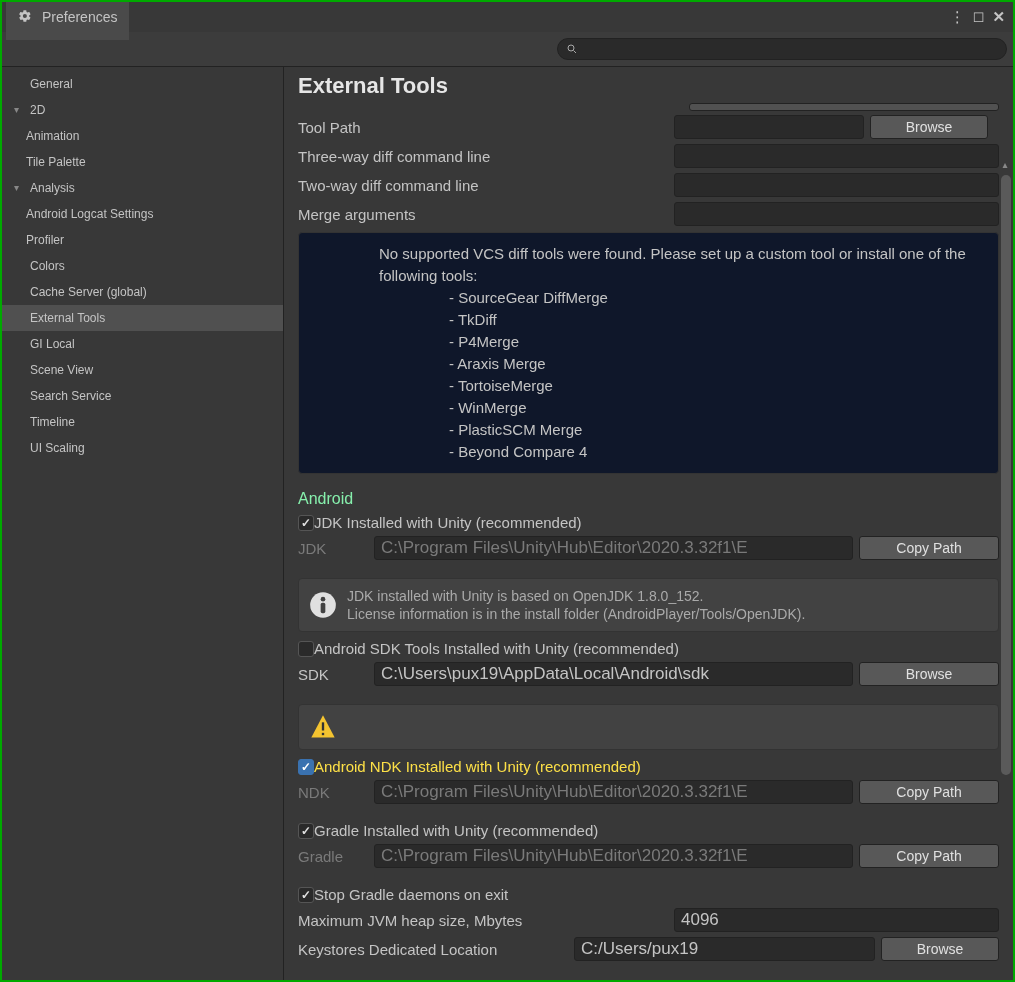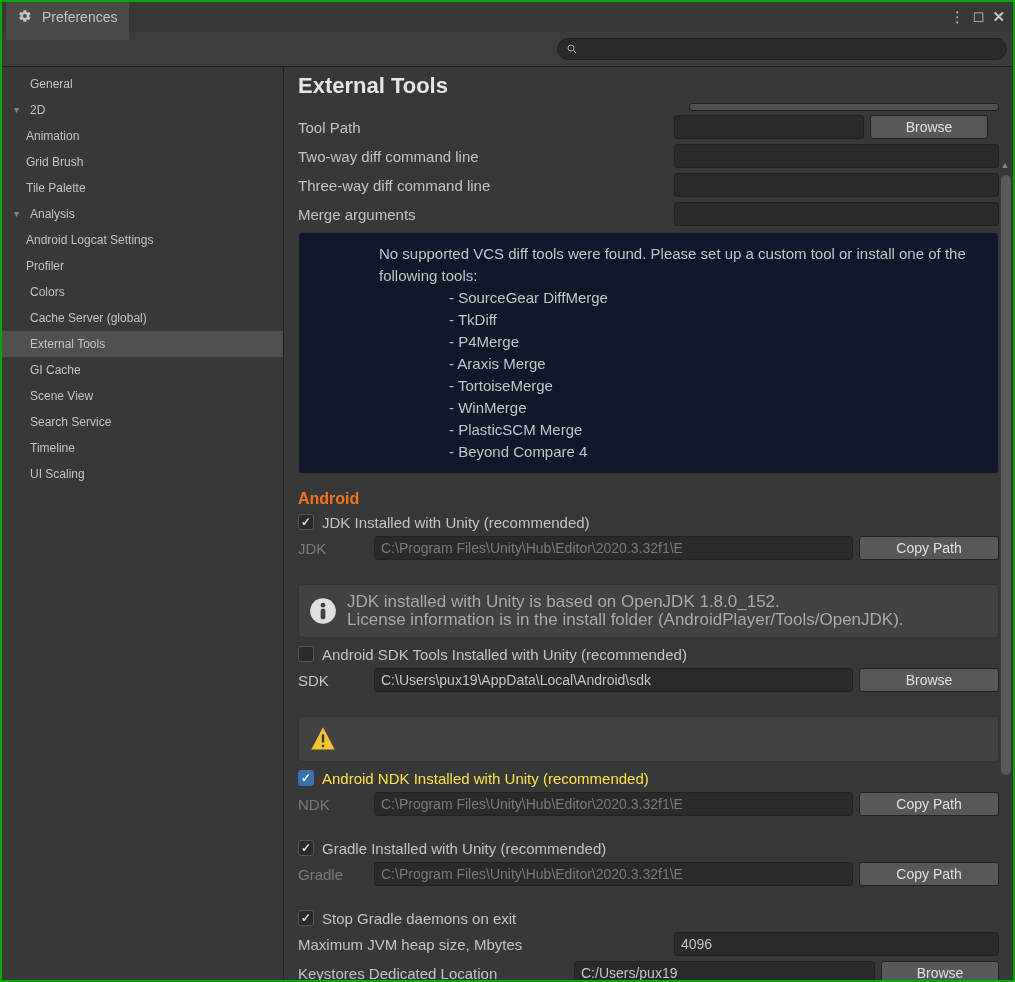--- a/index.html
+++ b/index.html
@@ -113,21 +113,21 @@
   flex-shrink: 0;
 }
 .text-input {
   background: #2a2a2a;
   border: 1px solid #222;
   border-radius: 3px;
   height: 24px;
   flex: 1;
   color: #c4c4c4;
   padding: 0 6px;
-  font-size: 14px;
+  font-size: 17px;
   font-family: inherit;
 }
 .text-input.disabled { color: #7a7a7a; }
 .browse-btn, .copy-btn {
   background: #585858;
   border: 1px solid #222;
   border-radius: 3px;
   color: #e0e0e0;
   height: 24px;
   width: 140px;
@@ -150,29 +150,28 @@
   border: 1px solid #333;
   border-radius: 4px;
   padding: 10px 14px 10px 80px;
   margin: 6px 0 16px 0;
   color: #c4c4c4;
   font-size: 15px;
   line-height: 22px;
 }
 .info-box .tool-item { padding-left: 70px; }
 .section-header {
-  font-weight: 700;
-  color: #f97316;
+  font-weight: 400;
+  color: #86efac;
   font-size: 16px;
   margin: 14px 0 6px 0;
 }
 .cb-row {
   display: flex;
-  align-items: flex-start;
-  gap: 8px;
+  align-items: flex-end;
   margin-bottom: 5px;
 }
 .checkbox {
   width: 16px;
   height: 16px;
   background: #2a2a2a;
   border: 1px solid #555;
   border-radius: 3px;
   display: flex;
   align-items: center;
@@ -187,40 +186,40 @@
   font-weight: bold;
 }
 .checkbox.checked.blue { background: #3a72b0; border-color:#3a72b0; }
 .checkbox.checked.blue::after { color: #fff; }
 .cb-label { font-size: 15px; color: #c4c4c4; }
 .cb-label.blue { color: #fde047; }
 .path-row {
   display: flex;
   align-items: center;
   gap: 6px;
-  margin-bottom: 24px;
+  margin-bottom: 18px;
 }
 .path-label {
   width: 70px;
   color: #c4c4c4;
   font-size: 15px;
   flex-shrink: 0;
 }
 .path-label.disabled { color: #7a7a7a; }
 .notice-box {
   background: #424242;
   border: 1px solid #333;
   border-radius: 4px;
   padding: 8px 10px;
   margin: 4px 0 8px 0;
   display: flex;
   align-items: center;
   gap: 10px;
 }
-.notice-text { font-size: 17px; color: #aaa; line-height: 18px; }
+.notice-text { font-size: 14px; color: #aaa; line-height: 18px; }
 .notice-icon { flex-shrink: 0; width: 28px; height: 28px; display:flex;align-items:center;justify-content:center; }
 .scrollbar {
   position: absolute;
   right: 2px;
   top: 108px;
   width: 10px;
   height: 860px;
   background: transparent;
 }
 .scroll-thumb {
@@ -267,52 +266,51 @@
         <line x1="15" y1="15" x2="20" y2="20"></line>
       </svg>
   </div>
 </div>
 
 <div class="main">
   <div class="sidebar">
     <div class="sidebar-item">General</div>
     <div class="sidebar-item parent">2D</div>
     <div class="sidebar-item child">Animation</div>
-    <div class="sidebar-item child">Grid Brush</div>
     <div class="sidebar-item child">Tile Palette</div>
     <div class="sidebar-item parent">Analysis</div>
     <div class="sidebar-item child">Android Logcat Settings</div>
     <div class="sidebar-item child">Profiler</div>
     <div class="sidebar-item">Colors</div>
     <div class="sidebar-item">Cache Server (global)</div>
     <div class="sidebar-item selected">External Tools</div>
-    <div class="sidebar-item">GI Cache</div>
+    <div class="sidebar-item">GI Local</div>
     <div class="sidebar-item">Scene View</div>
     <div class="sidebar-item">Search Service</div>
     <div class="sidebar-item">Timeline</div>
     <div class="sidebar-item">UI Scaling</div>
   </div>
 
   <div class="content">
     <h1>External Tools</h1>
     <div class="dropdown-cut"></div>
 
     <div style="height:14px;"></div>
 
     <div class="field-row">
       <div class="field-label">Tool Path</div>
       <input class="text-input" style="width: 190px; flex: 0 0 auto;" value="">
       <button class="browse-btn" style="width:118px;">Browse</button>
     </div>
     <div class="field-row">
+      <div class="field-label">Three-way diff command line</div>
+      <input class="text-input" style="">
+    </div>
+    <div class="field-row">
       <div class="field-label">Two-way diff command line</div>
-      <input class="text-input" style="">
-    </div>
-    <div class="field-row">
-      <div class="field-label">Three-way diff command line</div>
       <input class="text-input" style="">
     </div>
     <div class="field-row">
       <div class="field-label">Merge arguments</div>
       <input class="text-input" style="">
     </div>
 
     <div class="info-box">
       <div>No supported VCS diff tools were found. Please set up a custom tool or install one of the following tools:</div>
       <div class="tool-item">- SourceGear DiffMerge</div>

